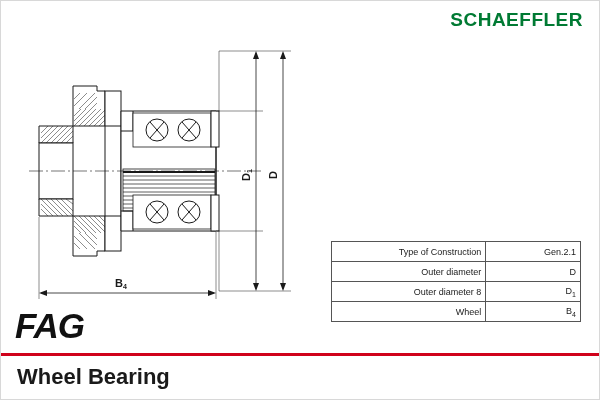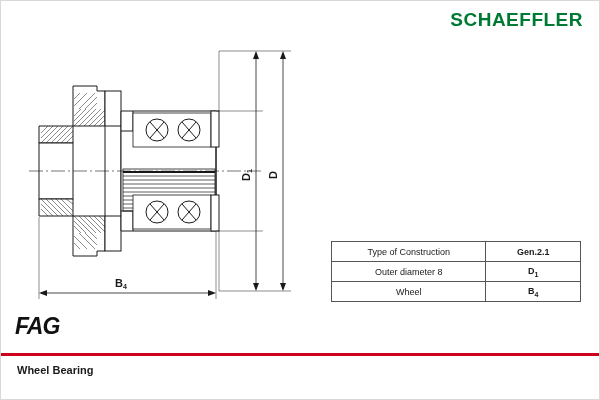--- a/index.html
+++ b/index.html
@@ -33,42 +33,42 @@
   }
   
   .brand-fag {
     position: absolute;
     left: 14px;
     top: 310px;
     width: 70px;
     height: 30px;
   }
   .brand-fag .fag-text {
-    font-size: 23px;
+    font-size: 35px;
     font-weight: bold;
     font-style: italic;
     color: #111111;
     letter-spacing: -1px;
     line-height: 30px;
     font-family: "Liberation Sans", sans-serif;
   }
   
   .bottom-rule {
     position: absolute;
     left: 0;
     right: 0;
     top: 352px;
     height: 3px;
     background: #d0021b;
   }
   .product-title {
     position: absolute;
     left: 16px;
     top: 363px;
-    font-size: 11px;
+    font-size: 22px;
     font-weight: bold;
     color: #1a1a1a;
   }
   
   .drawing {
     position: absolute;
     left: 10px;
     top: 30px;
     width: 310px;
     height: 280px;
@@ -80,30 +80,29 @@
     top: 240px;
     width: 250px;
     border-collapse: collapse;
     font-size: 9px;
     color: #1a1a1a;
   }
   .spec-table td {
     border: 1px solid #555555;
     padding: 3px 4px;
     height: 13px;
-    text-align: center;
+    text-align: right;
     vertical-align: middle;
     font-size: 9px;
   }
   .spec-table td.label {
     width: 62%;
   }
   .spec-table td.value {
     width: 38%;
-    font-weight: bold;
   }
   .sub {
     font-size: 7px;
     vertical-align: sub;
   }
 </style>
 </head>
 <body>
 
 <div id="page">
@@ -246,20 +245,24 @@
     </svg>
   </div>
 
   <table class="spec-table">
     <tbody>
       <tr>
         <td class="label">Type of Construction</td>
         <td class="value"><span>Gen.2.1</span></td>
       </tr>
       <tr>
+        <td class="label">Outer diameter</td>
+        <td class="value"><span>D</span></td>
+      </tr>
+      <tr>
         <td class="label">Outer diameter 8</td>
         <td class="value"><span>D</span><span class="sub">1</span></td>
       </tr>
       <tr>
         <td class="label">Wheel</td>
         <td class="value"><span>B</span><span class="sub">4</span></td>
       </tr>
     </tbody>
   </table>
 

